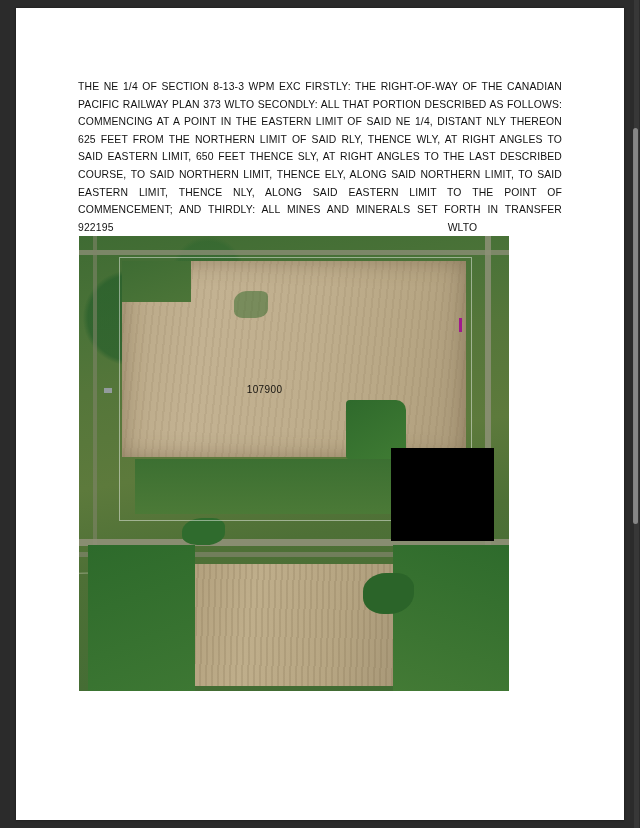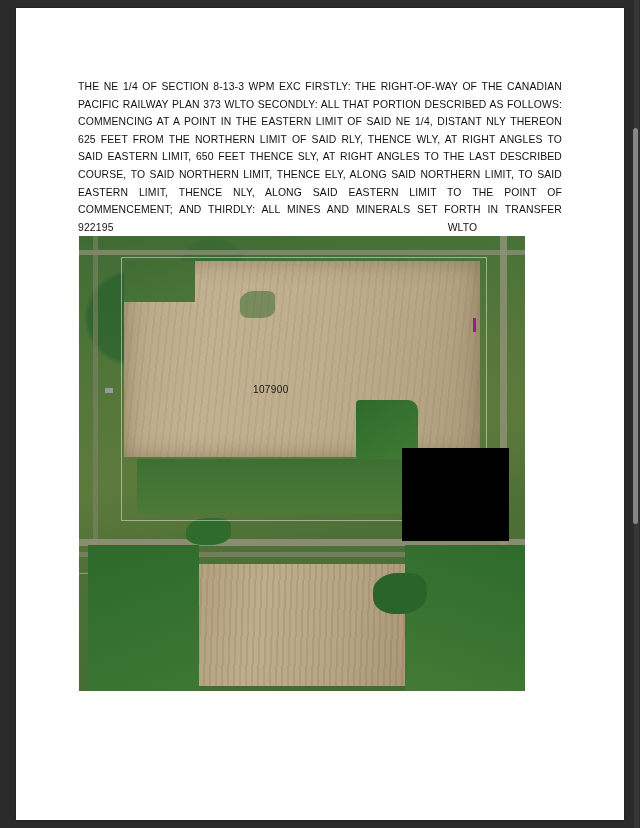--- a/index.html
+++ b/index.html
@@ -43,21 +43,20 @@
     white-space: pre-wrap;
   }
   .map-figure {
     position: absolute;
     left: 63px;
     top: 228px;
     width: 430px;
     height: 455px;
     overflow: hidden;
     background: #5c6b3a;
-    padding-left: 16px;
   }
   .map-base {
     position: absolute;
     inset: 0;
     background:
       radial-gradient(circle at 12% 18%, rgba(30,90,40,0.55) 0 8%, rgba(0,0,0,0) 9%),
       radial-gradient(circle at 30% 8%, rgba(40,100,45,0.4) 0 6%, rgba(0,0,0,0) 7%),
       linear-gradient(170deg, #3f6b33 0%, #4b7338 18%, #55763a 30%, #5d7a3c 48%, #4e7036 64%, #3f6b33 100%);
   }
   

